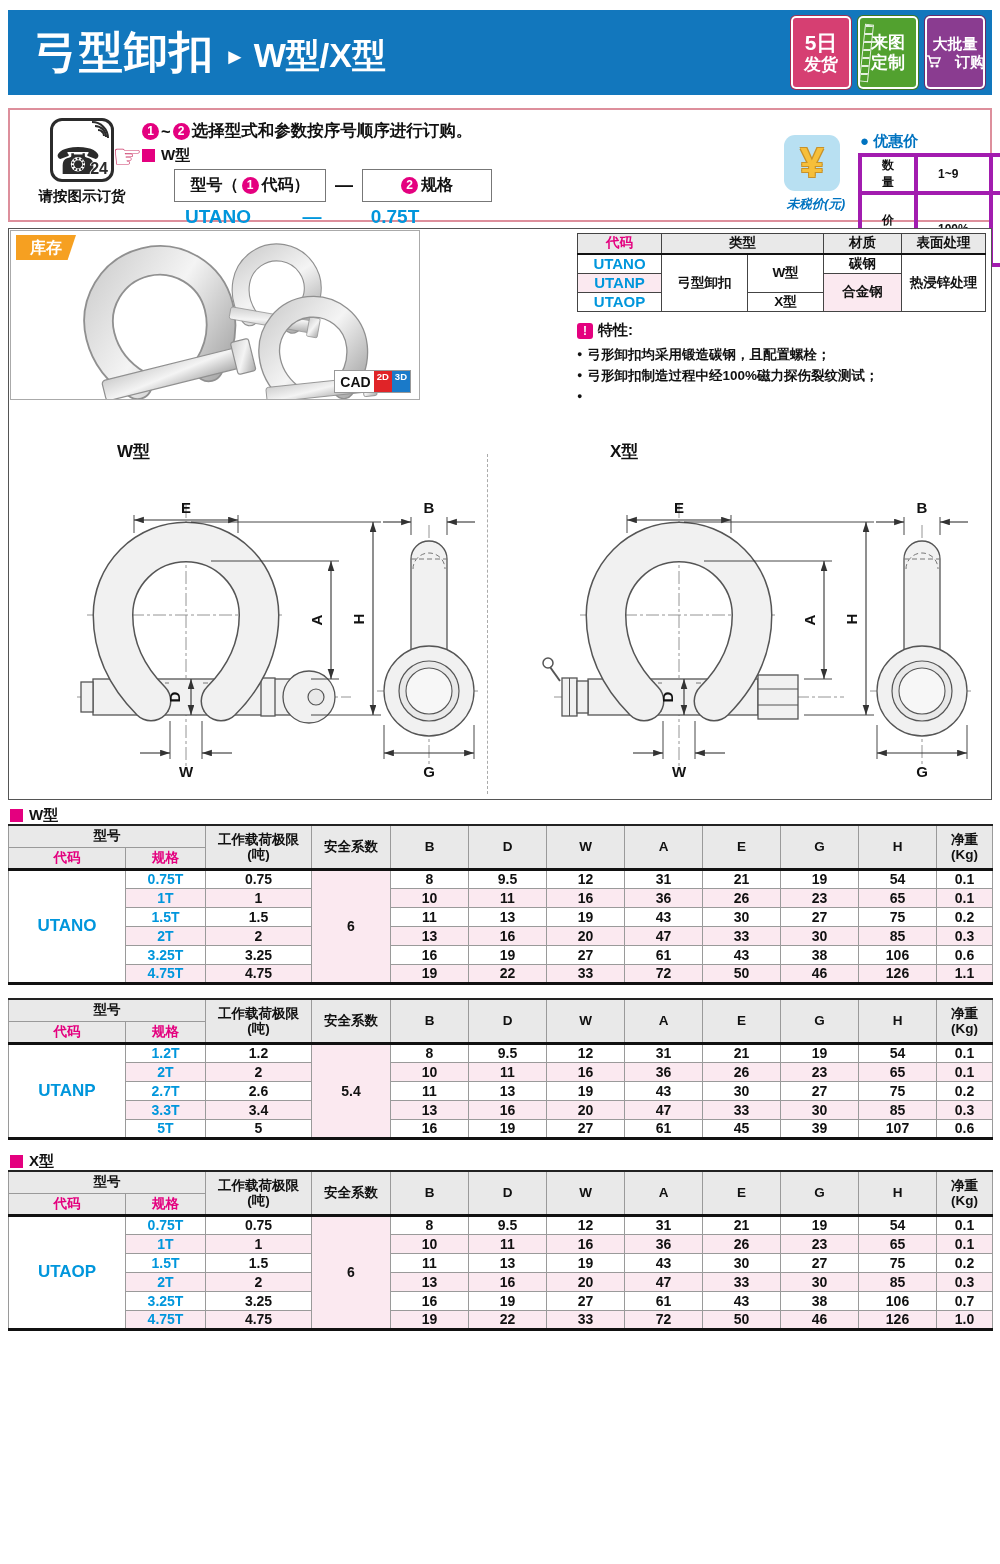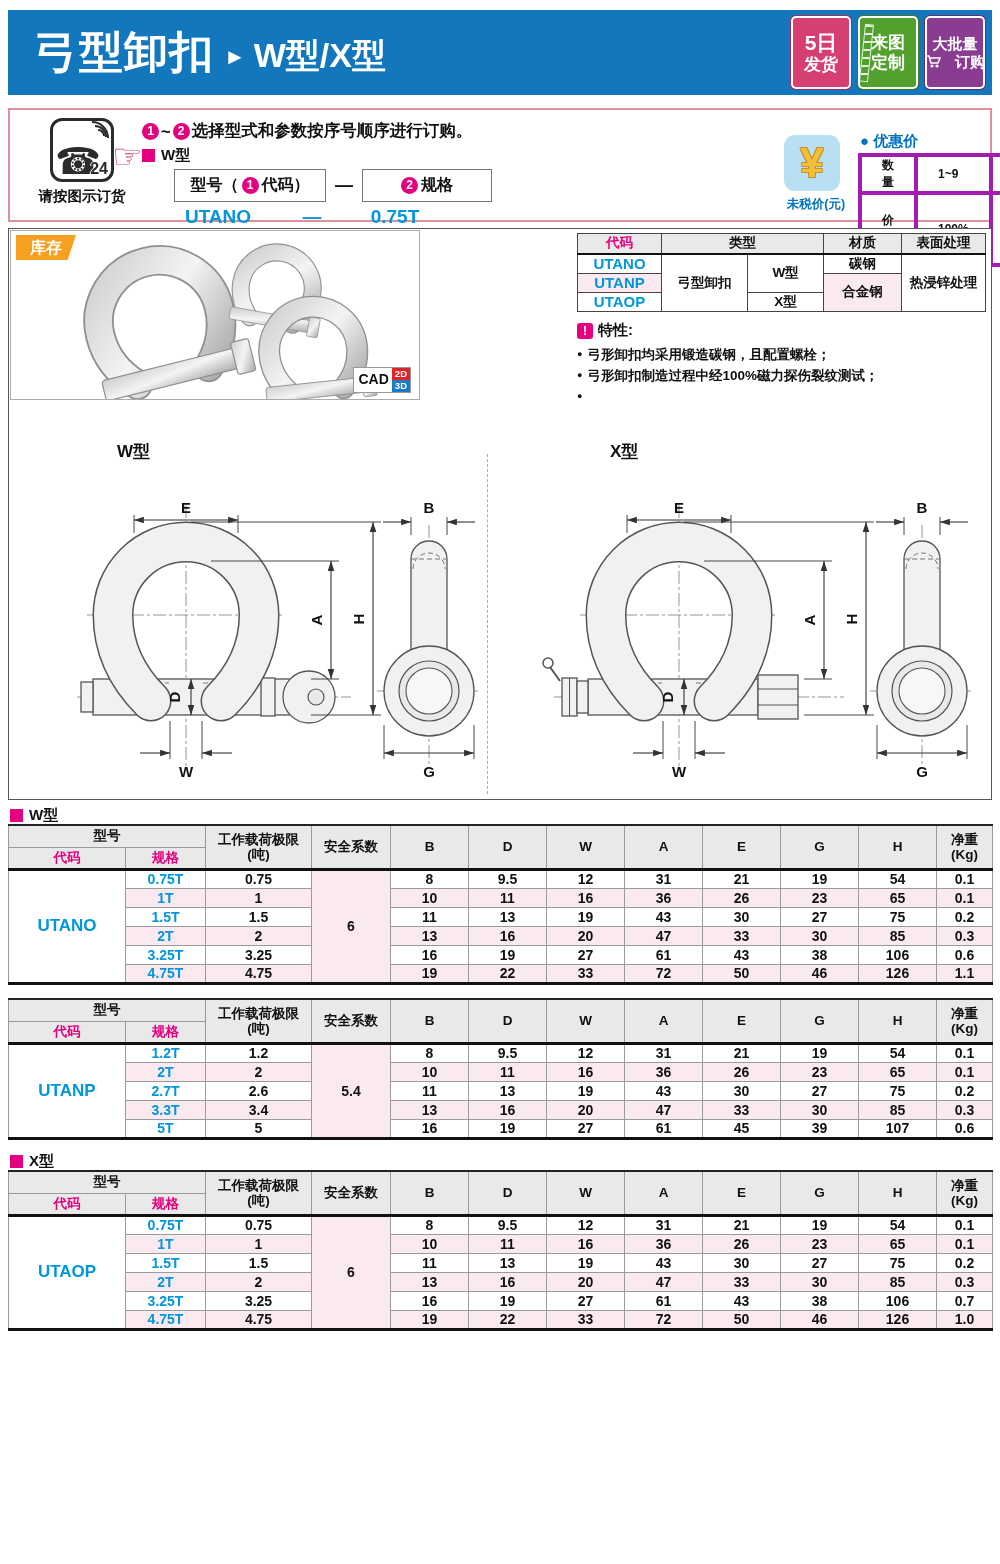--- a/index.html
+++ b/index.html
@@ -65,39 +65,39 @@
   .exrow .e1 { width:152px; text-align:center; }
   .exrow .ed { width:36px; text-align:center; }
   .exrow .e2 { width:130px; text-align:center; }
 
   .price-wrap { position:absolute; right:6px; top:20px; width:208px; height:90px; }
   .yen-box { position:absolute; left:8px; top:5px; width:56px; height:56px; background:#b8e0f2;
              border-radius:11px; display:flex; align-items:center; justify-content:center; }
   .yen-box span { font-size:42px; font-weight:bold; color:#f6bf3a;
                   text-shadow:1px 1px 0 #c8922a,-1px -1px 0 #c8922a,1px -1px 0 #c8922a,-1px 1px 0 #c8922a; }
   .untaxed { position:absolute; left:0; top:66px; width:80px; text-align:center;
-             color:#0073c0; font-weight:bold; font-size:12.5px; }
+             color:#0073c0; font-weight:bold; font-size:12.5px;font-style:italic; }
   .pr-head { position:absolute; left:84px; top:2px; color:#0073c0; font-weight:bold; font-size:15px; }
   .pr-table { position:absolute; left:82px; top:23px; border-collapse:collapse; }
   .pr-table td { border:4px solid #a21caf; font-size:12px; font-weight:bold; 
                  height:21px; padding:0 20px; }
   .pr-table .c1 { width:34px; } .pr-table .c2 { width:38px; } .pr-table .c3 { width:50px; }
 
   
   .mainbox { position:absolute; left:8px; top:228px; width:984px; height:572px;
              border:1px solid #555; background:#fff; }
   .photobox { position:absolute; left:1px; top:1px; width:410px; height:170px;
               border:1px solid #aaa; background:#fff; }
   .stockbadge { position:absolute; left:5px; top:4px; width:60px; height:25px; background:#f6a021;
                 color:#fff; font-weight:bold; font-size:16px; text-align:center; line-height:25px;
                 clip-path:polygon(0 0,100% 0,86% 100%,0 100%); z-index:3; }
   .cadbadge { position:absolute; right:8px; bottom:6px; background:#fff; border:1px solid #999;
               display:flex; align-items:stretch; z-index:3; }
   .cadbadge .cadtxt { font-weight:bold; font-size:14px; padding:3px 3px 2px 5px; }
-  .cad23 { display:flex; flex-direction:column; }
+  .cad23 { display:flex; flex-direction:row; }
   .cad23 span { color:#fff; font-weight:bold; font-size:9.5px; line-height:12px; padding:0 3px;
                 text-align:center; }
   .cad2d { background:#e02428; } .cad3d { background:#1a7ac9; }
 
   .specwrap { position:absolute; left:568px; top:4px; }
   .spec-table { border-collapse:collapse; table-layout:fixed; width:408px;
                 border:1.5px solid #333; }
   .spec-table th,.spec-table td { border:1px solid #444; text-align:center; font-weight:bold;
                                   font-size:13.5px; height:19px; padding:0; }
   .spec-table thead th { background:#e9e9e9; height:20px; border-bottom:2px solid #111; }

